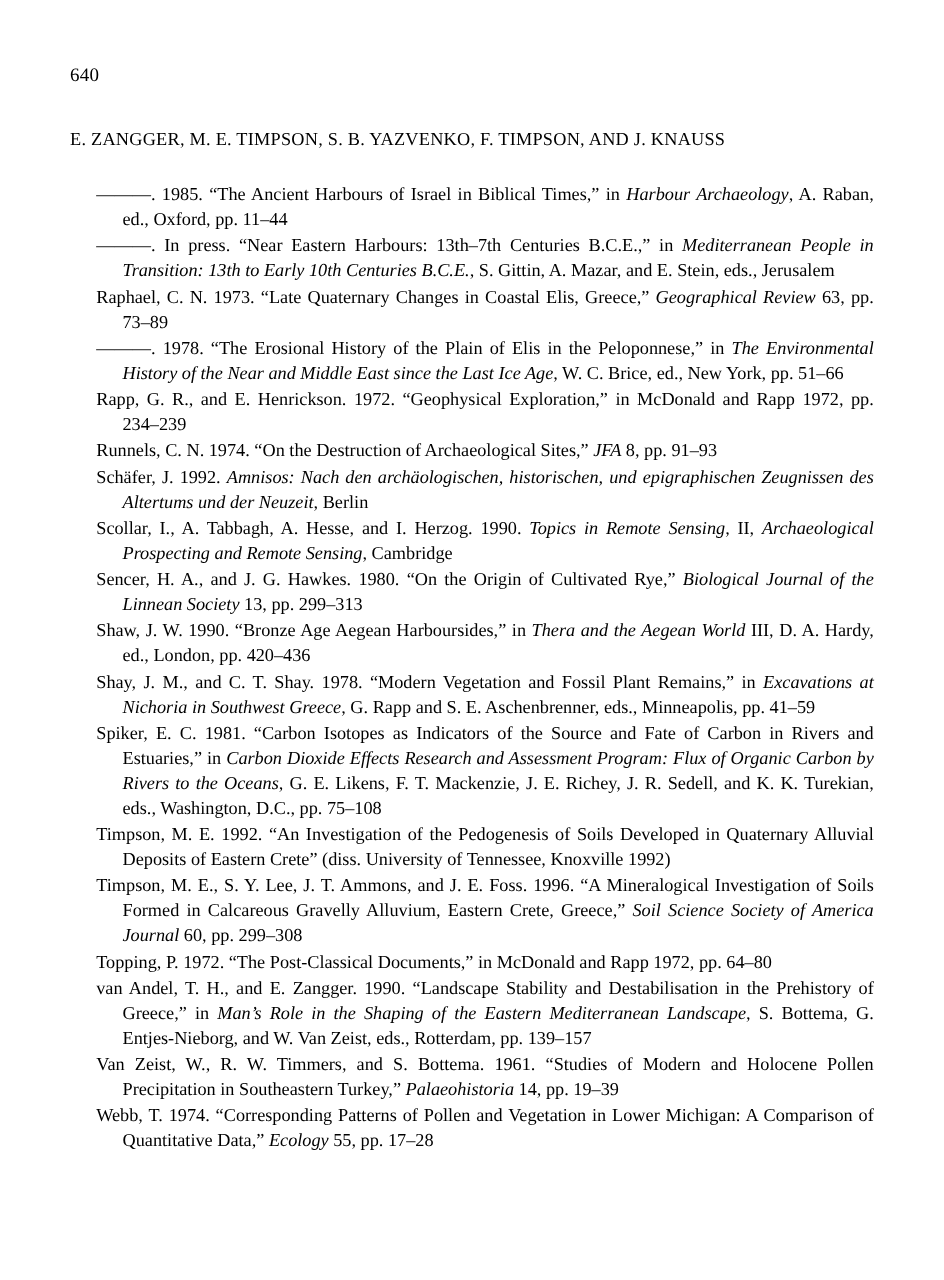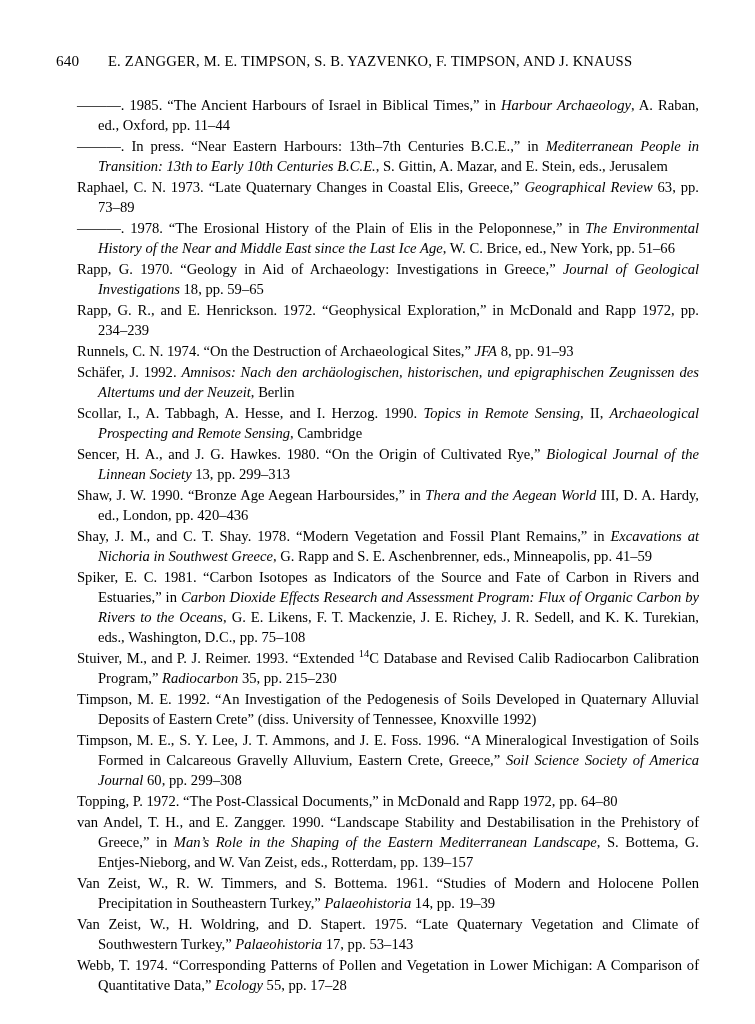--- a/index.html
+++ b/index.html
@@ -21,20 +21,21 @@
     box-sizing: border-box;
     padding: 52px 56px 40px 56px;
   }
   .running-head {
     display: flex;
     align-items: baseline;
     font-size: 14.6px;
     letter-spacing: 0.2px;
     margin-bottom: 26px;
     white-space: nowrap;
+    flex-direction: column;
   }
   .folio {
     width: 52px;
     flex: 0 0 52px;
     font-size: 15.2px;
   }
   .head-title {
     font-size: 14.6px;
   }
   .refs {
@@ -65,32 +66,29 @@
   <div class="running-head">
     <span class="folio">640</span>
     <span class="head-title">E. ZANGGER, M. E. TIMPSON, S. B. YAZVENKO, F. TIMPSON, AND J. KNAUSS</span>
   </div>
 
   <div class="refs" id="reference-list">
       <p class="ref"><span>———. 1985. “The Ancient Harbours of Israel in Biblical Times,” in </span><i>Harbour Archaeology</i><span>, A. Raban, ed., Oxford, pp. 11–44</span></p>
       <p class="ref"><span>———. In press. “Near Eastern Harbours: 13th–7th Centuries B.C.E.,” in </span><i>Mediterranean People in Transition: 13th to Early 10th Centuries B.C.E.</i><span>, S. Gittin, A. Mazar, and E. Stein, eds., Jerusalem</span></p>
       <p class="ref"><span>Raphael, C. N. 1973. “Late Quaternary Changes in Coastal Elis, Greece,” </span><i>Geographical Review</i><span> 63, pp. 73–89</span></p>
       <p class="ref"><span>———. 1978. “The Erosional History of the Plain of Elis in the Peloponnese,” in </span><i>The Environmental History of the Near and Middle East since the Last Ice Age</i><span>, W. C. Brice, ed., New York, pp. 51–66</span></p>
-      <p class="ref"><span>Rapp, G. 1970. “Geology in Aid of Archaeology: Investigations in Greece,” </span><i>Journal of Geological Investigations</i><span> 18, pp. 59–65</span></p>
       <p class="ref"><span>Rapp, G. R., and E. Henrickson. 1972. “Geophysical Exploration,” in McDonald and Rapp 1972, pp. 234–239</span></p>
       <p class="ref"><span>Runnels, C. N. 1974. “On the Destruction of Archaeological Sites,” </span><i>JFA</i><span> 8, pp. 91–93</span></p>
       <p class="ref"><span>Schäfer, J. 1992. </span><i>Amnisos: Nach den archäologischen, historischen, und epigraphischen Zeugnissen des Altertums und der Neuzeit</i><span>, Berlin</span></p>
       <p class="ref"><span>Scollar, I., A. Tabbagh, A. Hesse, and I. Herzog. 1990. </span><i>Topics in Remote Sensing</i><span>, II, </span><i>Archaeological Prospecting and Remote Sensing</i><span>, Cambridge</span></p>
       <p class="ref"><span>Sencer, H. A., and J. G. Hawkes. 1980. “On the Origin of Cultivated Rye,” </span><i>Biological Journal of the Linnean Society</i><span> 13, pp. 299–313</span></p>
       <p class="ref"><span>Shaw, J. W. 1990. “Bronze Age Aegean Harboursides,” in </span><i>Thera and the Aegean World</i><span> III, D. A. Hardy, ed., London, pp. 420–436</span></p>
       <p class="ref"><span>Shay, J. M., and C. T. Shay. 1978. “Modern Vegetation and Fossil Plant Remains,” in </span><i>Excavations at Nichoria in Southwest Greece</i><span>, G. Rapp and S. E. Aschenbrenner, eds., Minneapolis, pp. 41–59</span></p>
       <p class="ref"><span>Spiker, E. C. 1981. “Carbon Isotopes as Indicators of the Source and Fate of Carbon in Rivers and Estuaries,” in </span><i>Carbon Dioxide Effects Research and Assessment Program: Flux of Organic Carbon by Rivers to the Oceans</i><span>, G. E. Likens, F. T. Mackenzie, J. E. Richey, J. R. Sedell, and K. K. Turekian, eds., Washington, D.C., pp. 75–108</span></p>
-      <p class="ref"><span>Stuiver, M., and P. J. Reimer. 1993. “Extended </span><sup>14</sup><span>C Database and Revised Calib Radiocarbon Calibration Program,” </span><i>Radiocarbon</i><span> 35, pp. 215–230</span></p>
       <p class="ref"><span>Timpson, M. E. 1992. “An Investigation of the Pedogenesis of Soils Developed in Quaternary Alluvial Deposits of Eastern Crete” (diss. University of Tennessee, Knoxville 1992)</span></p>
       <p class="ref"><span>Timpson, M. E., S. Y. Lee, J. T. Ammons, and J. E. Foss. 1996. “A Mineralogical Investigation of Soils Formed in Calcareous Gravelly Alluvium, Eastern Crete, Greece,” </span><i>Soil Science Society of America Journal</i><span> 60, pp. 299–308</span></p>
       <p class="ref"><span>Topping, P. 1972. “The Post-Classical Documents,” in McDonald and Rapp 1972, pp. 64–80</span></p>
       <p class="ref"><span>van Andel, T. H., and E. Zangger. 1990. “Landscape Stability and Destabilisation in the Prehistory of Greece,” in </span><i>Man’s Role in the Shaping of the Eastern Mediterranean Landscape</i><span>, S. Bottema, G. Entjes-Nieborg, and W. Van Zeist, eds., Rotterdam, pp. 139–157</span></p>
       <p class="ref"><span>Van Zeist, W., R. W. Timmers, and S. Bottema. 1961. “Studies of Modern and Holocene Pollen Precipitation in Southeastern Turkey,” </span><i>Palaeohistoria</i><span> 14, pp. 19–39</span></p>
-      <p class="ref"><span>Van Zeist, W., H. Woldring, and D. Stapert. 1975. “Late Quaternary Vegetation and Climate of Southwestern Turkey,” </span><i>Palaeohistoria</i><span> 17, pp. 53–143</span></p>
       <p class="ref"><span>Webb, T. 1974. “Corresponding Patterns of Pollen and Vegetation in Lower Michigan: A Comparison of Quantitative Data,” </span><i>Ecology</i><span> 55, pp. 17–28</span></p>
     </div>
 
 </div>
 
 </body></html>

